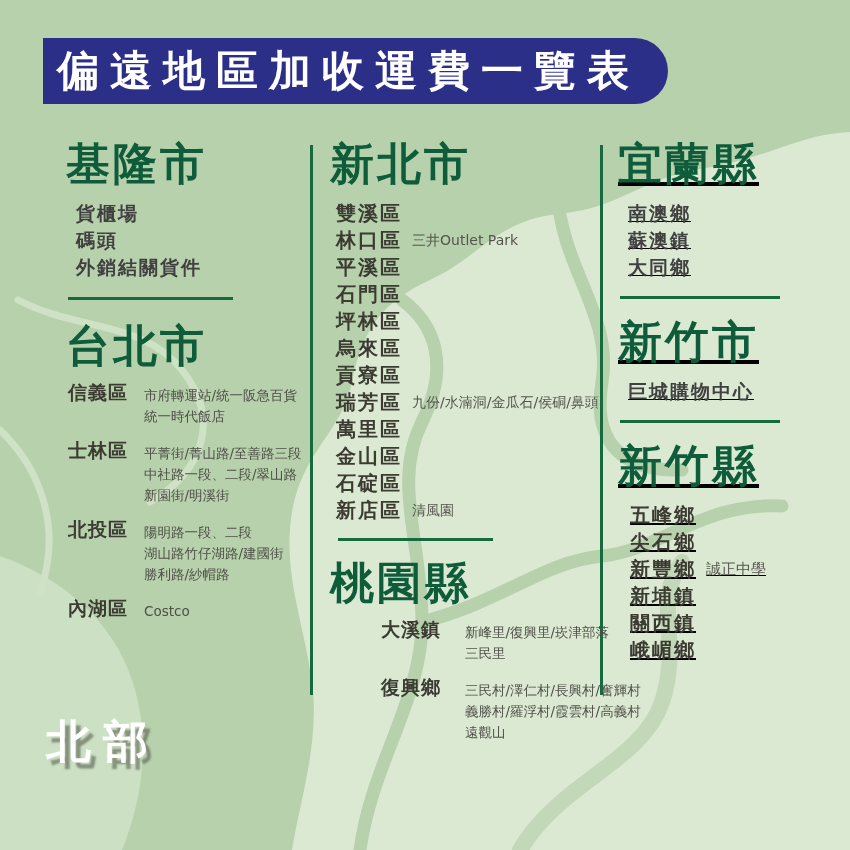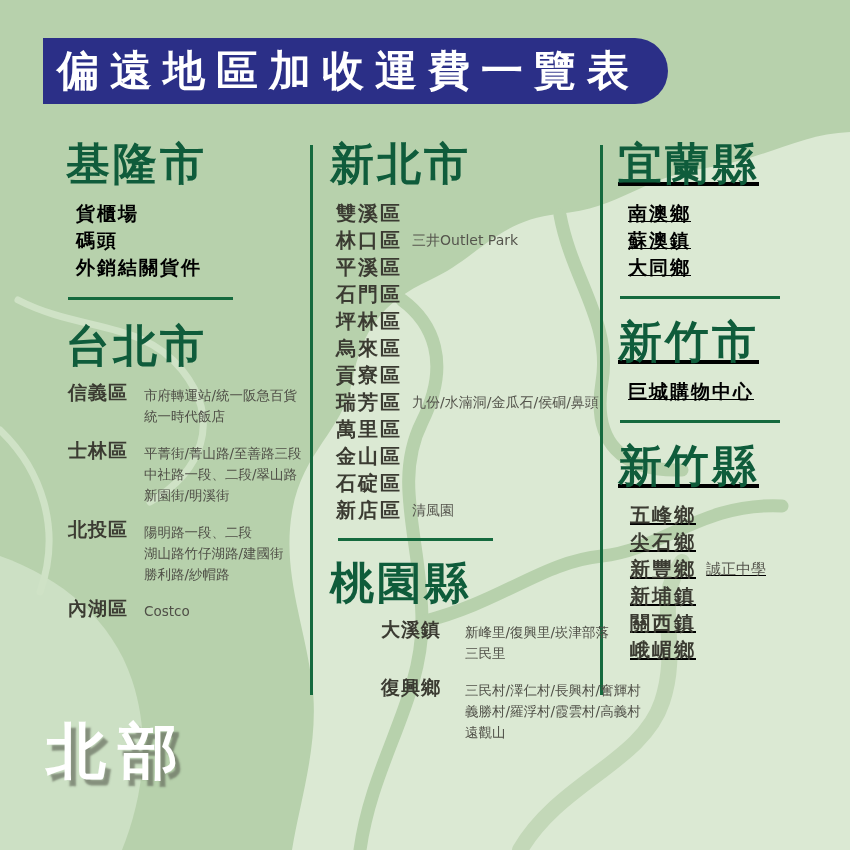--- a/index.html
+++ b/index.html
@@ -25,21 +25,21 @@
   .col1{left:66px;width:246px;}
   .col2{left:330px;width:268px;}
   .col3{left:618px;width:222px;text-decoration:underline;}
 
   .sec-title{
     margin:0 0 10px 0;font-size:44px;font-weight:bold;line-height:1.18;
     color:#0f5c3b;letter-spacing:3px;white-space:nowrap;
   }
   .plain-items{list-style:none;margin:2px 0 0 0;padding:0 0 0 10px;}
   .plain-items li{
-    font-size:19px;font-weight:bold;color:#000000;line-height:27px;
+    font-size:19px;font-weight:bold;color:#404040;line-height:27px;
     letter-spacing:2px;white-space:nowrap;
   }
 
   .hdivider{height:3px;background:#156a3e;border:0;}
   .col1 .hdivider{width:165px;margin:16px 0 20px 2px;}
   .col2 .hdivider{width:155px;margin:14px 0 16px 8px;}
   .col3 .hdivider{width:160px;margin:15px 0 17px 2px;}
 
   .labeled-row{display:flex;margin:0 0 13px 2px;}
   .labeled-row .row-label{
@@ -55,21 +55,21 @@
   .district-row{display:flex;align-items:center;line-height:27px;padding-left:6px;}
   .district-row .d-label{
     font-size:20px;font-weight:bold;color:#3b3b32;letter-spacing:2px;white-space:nowrap;
   }
   .district-row .d-note{font-size:14px;color:#55554d;margin-left:10px;white-space:nowrap;}
   .col3 .district-row{padding-left:12px;}
   .col3 .district-row .d-note{font-size:15px;}
 
   .region-label{
     position:absolute;left:46px;top:712px;
-    font-size:60px;font-weight:bold;color:#ffffff;letter-spacing:12px;
+    font-size:45px;font-weight:bold;color:#ffffff;letter-spacing:12px;
     text-shadow:5px 6px 2px rgba(96,102,88,0.65);white-space:nowrap;
   }
 </style>
 </head>
 <body>
 
 <div class="canvas">
 
   <svg class="bg-map" viewBox="0 0 850 850" aria-hidden="true">
     <path fill="#dbe9d3" d="M850,132 C800,134 768,158 706,168 C640,178 622,208 558,214 C498,220 478,258 430,280 C382,302 362,330 352,382 C342,432 302,452 292,512 C282,572 304,622 312,682 C320,742 300,800 292,850 L850,850 Z"></path>

